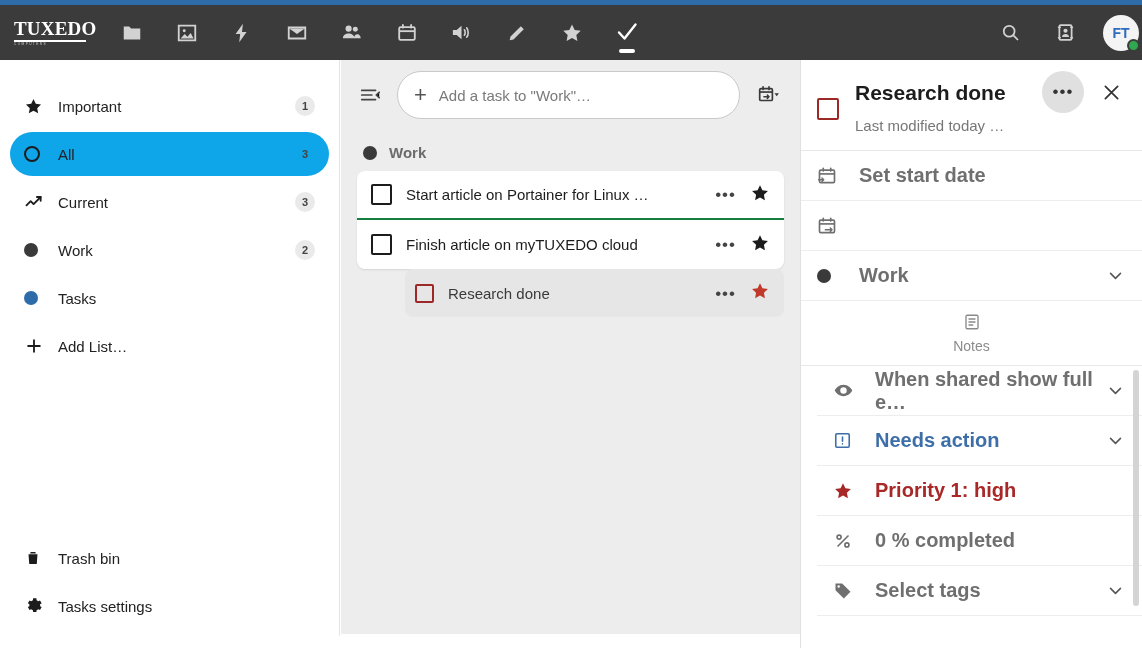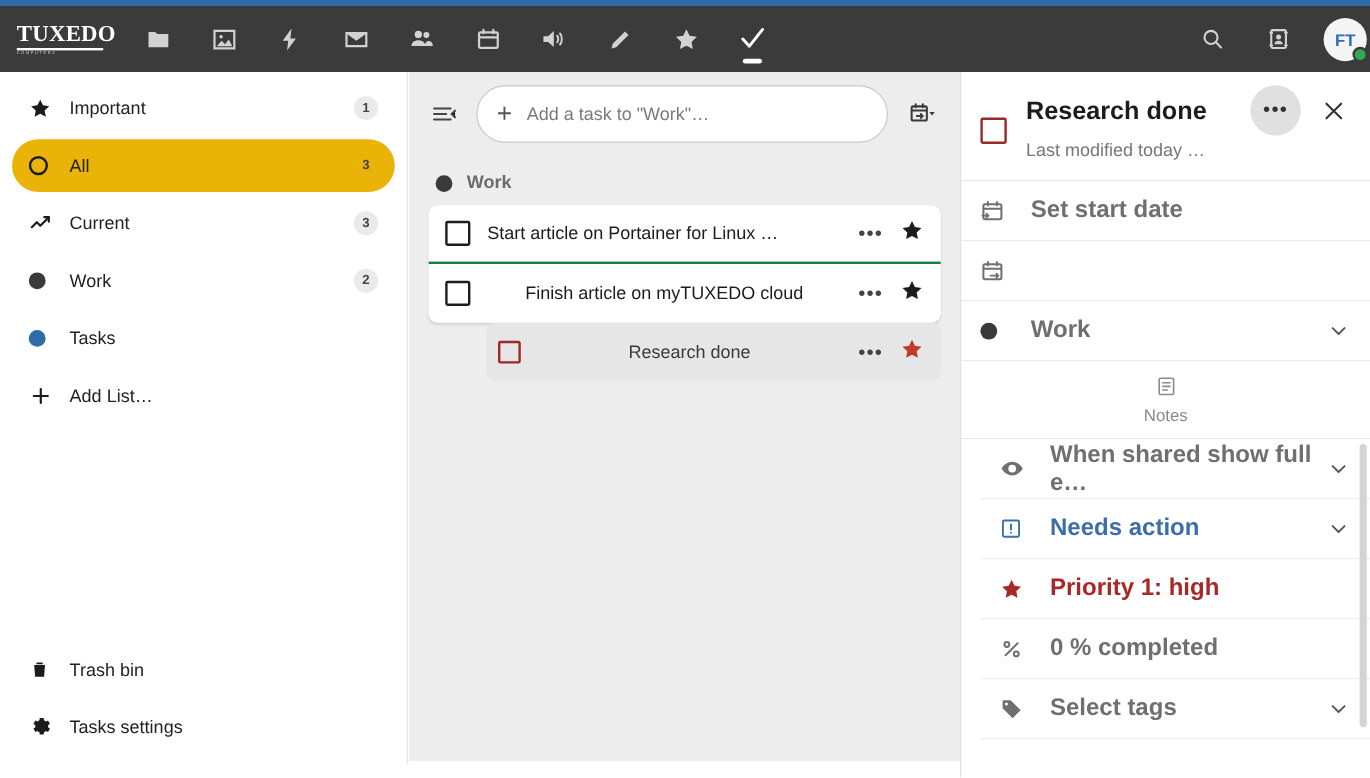--- a/index.html
+++ b/index.html
@@ -59,27 +59,27 @@
     position: absolute; right: -1px; bottom: -1px;
     width: 13px; height: 13px; border-radius: 50%;
     background: #2fa84f; border: 2px solid #3b3b3b;
   }
 
   
   .sidebar {
     position: absolute; top: 60px; left: 0; width: 340px; height: 576px;
     background: #ffffff; border-right: 1px solid #e4e4e4;
   }
-  .side-list { padding-top: 4px; }
+  .side-list { padding-top: 20px; }
   .side-item {
     display: flex; align-items: center;
     height: 44px; margin: 4px 10px; padding: 0 14px;
     border-radius: 22px; cursor: pointer;
   }
-  .side-item.selected { background: #eab308; }
+  .side-item.selected { background: #0ea5e9; }
   .side-ico {
     width: 26px; display: flex; align-items: center; justify-content: flex-start;
     flex: 0 0 26px;
   }
   .side-label { flex: 1; font-size: 15px; color: #222222; padding-left: 8px; }
   .side-count {
     font-size: 11px; font-weight: bold; color: #444444;
     background: #eaeaea; border-radius: 10px;
     min-width: 20px; height: 20px; line-height: 20px; text-align: center;
     padding: 0 5px;
@@ -123,21 +123,21 @@
   .task-card {
     margin: 0 16px; background: #ffffff;
     border-radius: 8px; overflow: hidden;
     box-shadow: 0 1px 2px rgba(0,0,0,0.10);
   }
   .task-row {
     display: flex; align-items: center; height: 49px;
     padding: 0 14px; cursor: pointer;
     border-bottom: 2px solid #15803d;
   }
-  .task-row:last-child { border-bottom: none; text-align: center; }
+  .task-row:last-child { border-bottom: none; }
   .chk {
     width: 21px; height: 21px; border: 2px solid #1c1c1c; border-radius: 2px;
     flex: 0 0 21px; cursor: pointer;
   }
   .chk.red { border-color: #9c2828; width: 19px; height: 19px; flex: 0 0 19px; }
   .task-text {
     flex: 1; font-size: 15px; color: #1c1c1c; padding-left: 14px;
     white-space: nowrap; overflow: hidden; text-overflow: ellipsis;
   }
   .task-text.sub { color: #3a3a3a; }

